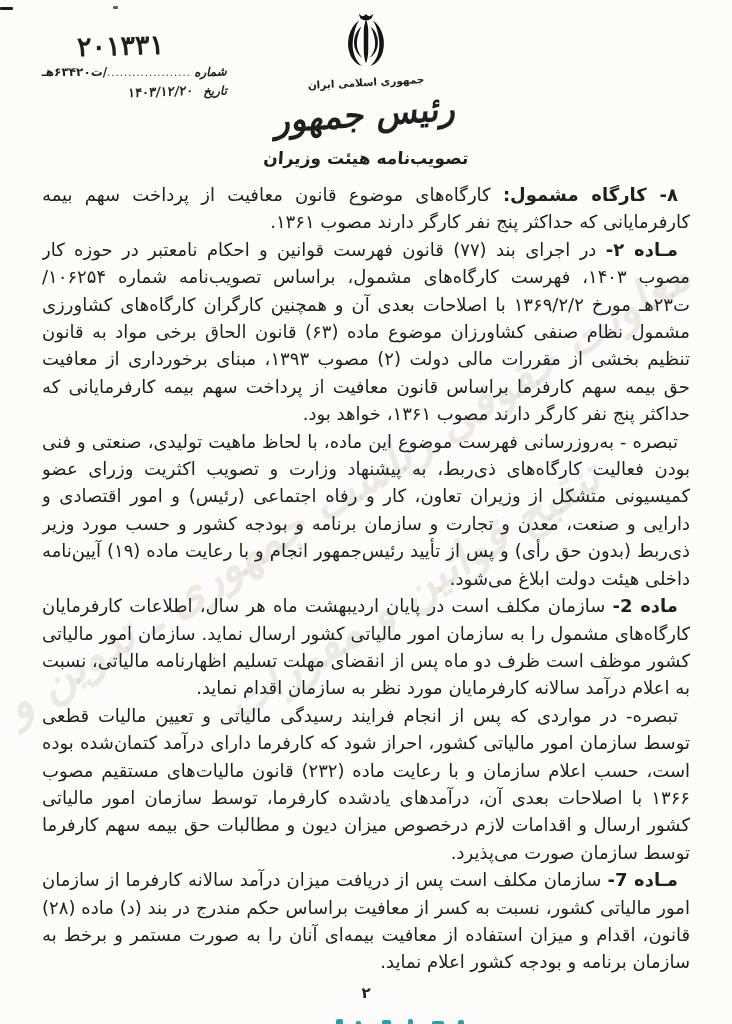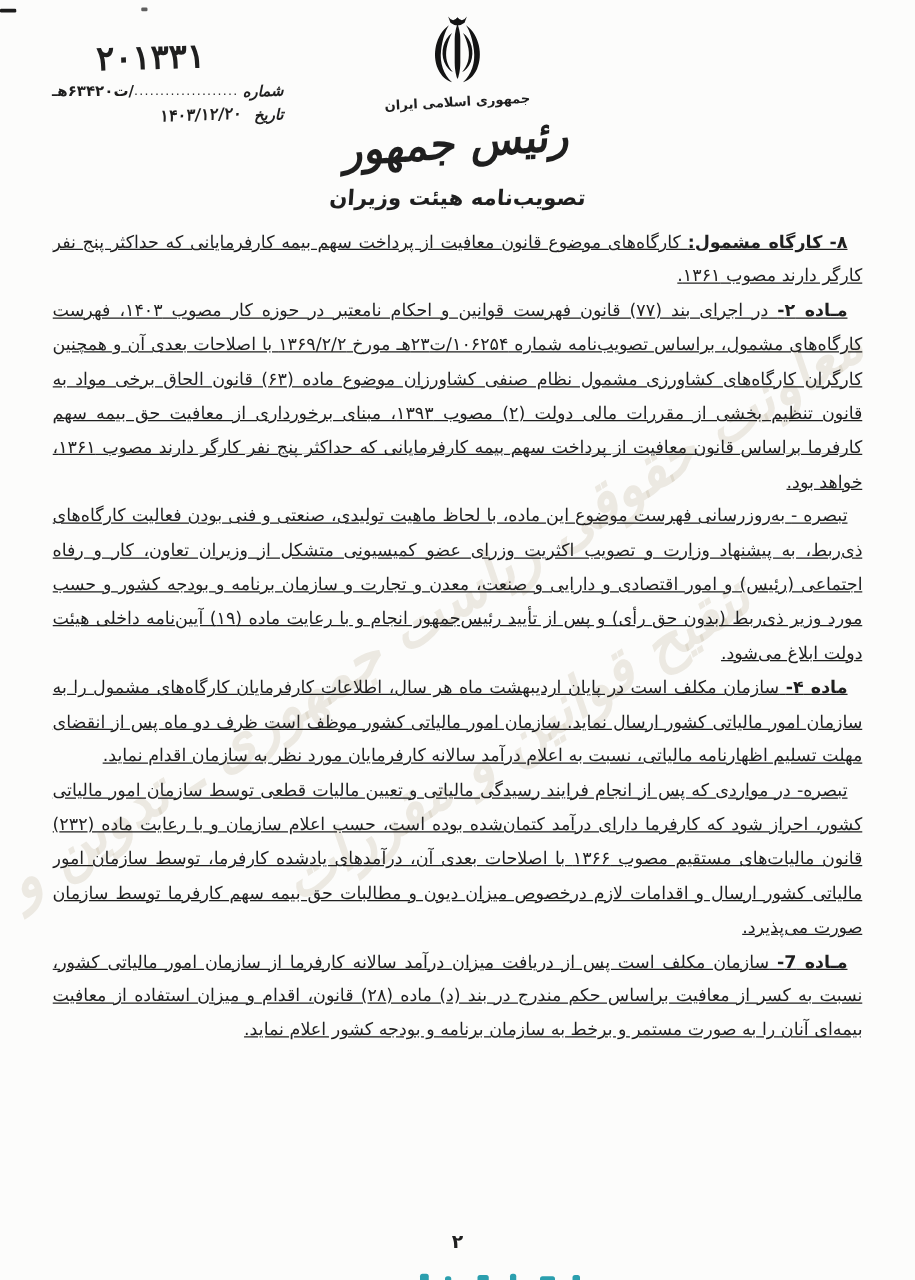--- a/index.html
+++ b/index.html
@@ -59,23 +59,22 @@
     font-family:"DejaVu Serif",serif;font-weight:bold;font-style:italic;
     font-size:46px;line-height:120px;text-align:center;
     color:rgba(168,148,115,0.18);
     pointer-events:none;white-space:normal;
   }
 
   
   .doc-body{
     position:absolute;top:181px;right:42px;left:42px;height:795px;
     direction:rtl;text-align:justify;
-    font-size:14px;line-height:27.4px;
+    font-size:18px;line-height:27.4px;
     overflow:hidden;
-    text-decoration:underline;
   }
   .para{margin:0;text-indent:12px;}
   .para.gap{}
   .lead{font-weight:bold;}
   .lead.plain{font-weight:normal;}
 
   
   .pagenum{position:absolute;bottom:22px;left:0;right:0;text-align:center;
     font-size:15px;font-weight:bold;}
   .teal-frag{position:absolute;bottom:0;left:330px;width:150px;height:7px;overflow:hidden;}
@@ -129,21 +128,21 @@
   <div class="watermark">معاونت حقوقی ریاست جمهوری ـ تدوین و تنقیح قوانین و مقررات</div>
 
   <div class="doc-body" dir="rtl">
     <p class="para"><span class="lead">۸- کارگاه مشمول:</span> <span>کارگاه‌های موضوع قانون معافیت از پرداخت سهم بیمه کارفرمایانی که حداکثر پنج نفر کارگر دارند مصوب ۱۳۶۱.</span></p>
 
     <p class="para"><span class="lead">مـاده ۲-</span> <span>در اجرای بند (۷۷) قانون فهرست قوانین و احکام نامعتبر در حوزه کار مصوب ۱۴۰۳، فهرست کارگاه‌های مشمول، براساس تصویب‌نامه شماره ۱۰۶۲۵۴/ت۲۳هـ مورخ ۱۳۶۹/۲/۲ با اصلاحات بعدی آن و همچنین کارگران کارگاه‌های کشاورزی مشمول نظام صنفی کشاورزان موضوع ماده (۶۳) قانون الحاق برخی مواد به قانون تنظیم بخشی از مقررات مالی دولت (۲) مصوب ۱۳۹۳، مبنای برخورداری از معافیت حق بیمه سهم کارفرما براساس قانون معافیت از پرداخت سهم بیمه کارفرمایانی که حداکثر پنج نفر کارگر دارند مصوب ۱۳۶۱، خواهد بود.</span></p>
 
     <p class="para gap"><span class="lead plain">تبصره -</span> <span>به‌روزرسانی فهرست موضوع این ماده، با لحاظ ماهیت تولیدی، صنعتی و فنی بودن فعالیت کارگاه‌های ذی‌ربط، به پیشنهاد وزارت و تصویب اکثریت وزرای عضو کمیسیونی متشکل از وزیران تعاون، کار و رفاه اجتماعی (رئیس) و امور اقتصادی و دارایی و صنعت، معدن و تجارت و سازمان برنامه و بودجه کشور و حسب مورد وزیر ذی‌ربط (بدون حق رأی) و پس از تأیید رئیس‌جمهور انجام و با رعایت ماده (۱۹) آیین‌نامه داخلی هیئت دولت ابلاغ می‌شود.</span></p>
 
 
-    <p class="para"><span class="lead">ماده ۴-</span> <span>سازمان مکلف است در پایان اردیبهشت ماه هر سال، اطلاعات کارفرمایان کارگاه‌های مشمول را به سازمان امور مالیاتی کشور ارسال نماید. سازمان امور مالیاتی کشور موظف است ظرف دو ماه پس از انقضای مهلت تسلیم اظهارنامه مالیاتی، نسبت به اعلام درآمد سالانه کارفرمایان مورد نظر به سازمان اقدام نماید.</span></p>
+    <p class="para"><span class="lead">ماده 2-</span> <span>سازمان مکلف است در پایان اردیبهشت ماه هر سال، اطلاعات کارفرمایان کارگاه‌های مشمول را به سازمان امور مالیاتی کشور ارسال نماید. سازمان امور مالیاتی کشور موظف است ظرف دو ماه پس از انقضای مهلت تسلیم اظهارنامه مالیاتی، نسبت به اعلام درآمد سالانه کارفرمایان مورد نظر به سازمان اقدام نماید.</span></p>
 
     <p class="para gap"><span class="lead plain">تبصره-</span> <span>در مواردی که پس از انجام فرایند رسیدگی مالیاتی و تعیین مالیات قطعی توسط سازمان امور مالیاتی کشور، احراز شود که کارفرما دارای درآمد کتمان‌شده بوده است، حسب اعلام سازمان و با رعایت ماده (۲۳۲) قانون مالیات‌های مستقیم مصوب ۱۳۶۶ با اصلاحات بعدی آن، درآمدهای یادشده کارفرما، توسط سازمان امور مالیاتی کشور ارسال و اقدامات لازم درخصوص میزان دیون و مطالبات حق بیمه سهم کارفرما توسط سازمان صورت می‌پذیرد.</span></p>
 
     <p class="para"><span class="lead">مـاده 7-</span> <span>سازمان مکلف است پس از دریافت میزان درآمد سالانه کارفرما از سازمان امور مالیاتی کشور، نسبت به کسر از معافیت براساس حکم مندرج در بند (د) ماده (۲۸) قانون، اقدام و میزان استفاده از معافیت بیمه‌ای آنان را به صورت مستمر و برخط به سازمان برنامه و بودجه کشور اعلام نماید.</span></p>
   </div>
 
   <div class="pagenum">۲</div>
 
   <div class="teal-frag">
     <i class="tf1"></i>

